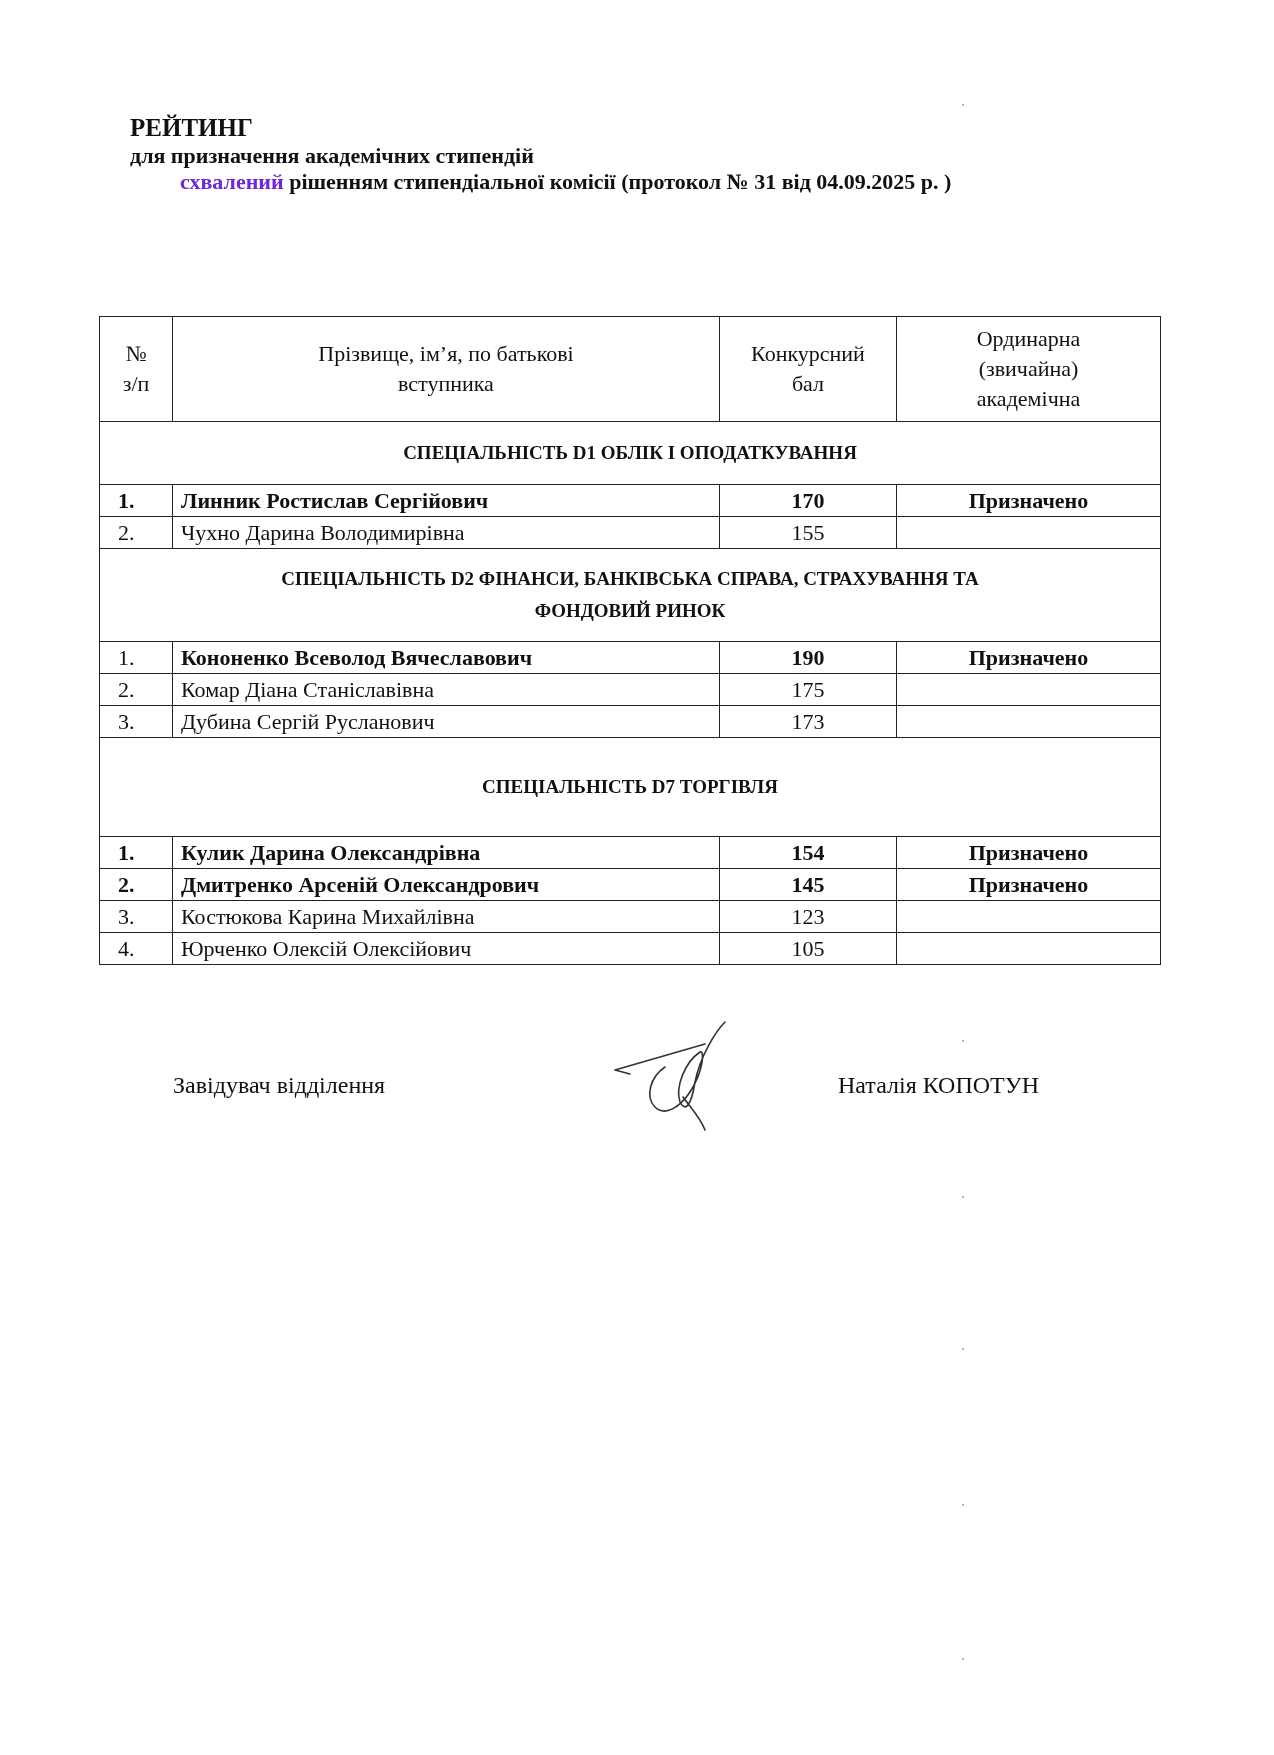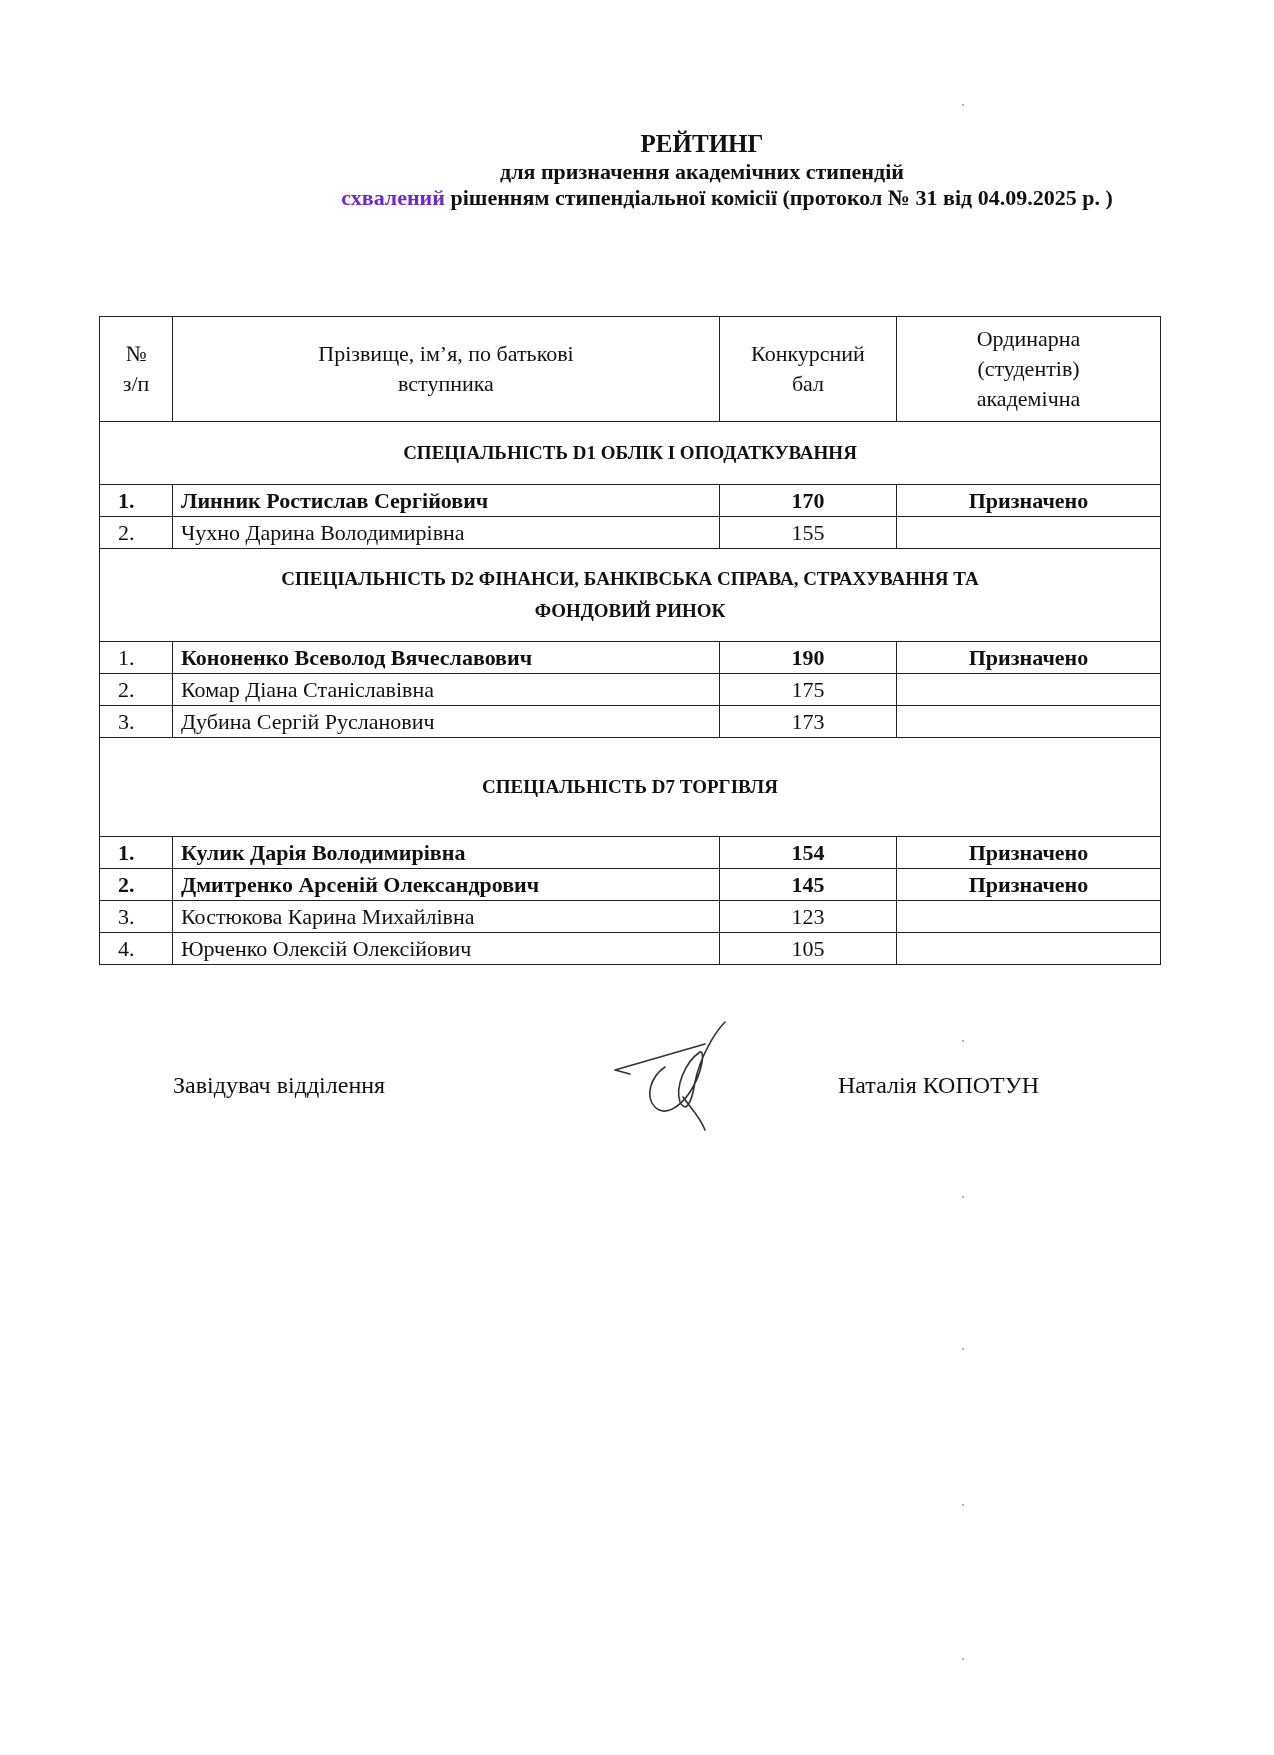--- a/index.html
+++ b/index.html
@@ -1,18 +1,18 @@
 <!DOCTYPE html>
 <html><head>
 <meta charset="utf-8">
 <style>
   html, body { margin: 0; padding: 0; background: #ffffff; }
   body { width: 1274px; height: 1755px; position: relative; overflow: hidden;
          font-family: "Liberation Serif", "DejaVu Serif", serif; color: #111; }
-  .title-block { position: absolute; top: 128px; left: 0; width: 1274px; text-align: center; }
+  .title-block { position: absolute; top: 112px; left: 0; width: 1274px; text-align: left; }
   .title-main { font-weight: bold; font-size: 25px; line-height: 31px; padding-left: 130px; }
   .title-line { font-weight: bold; font-size: 22px; line-height: 26px; }
   .title-line.l1 { padding-left: 130px; }
   .title-line.l2 { padding-left: 130px; }
   .title-line.l3 { padding-left: 180px; }
   .faded { color: #6d28d9; }
   table.rating { position: absolute; left: 99px; top: 316px; width: 1061px;
                  border-collapse: collapse; table-layout: fixed; }
   table.rating td, table.rating th { border: 1px solid #222; padding: 0 8px; font-size: 22px; }
   col.c1 { width: 73px; } col.c2 { width: 547px; } col.c3 { width: 177px; } col.c4 { width: 264px; }
@@ -44,21 +44,21 @@
       <col class="c1">
       <col class="c2">
       <col class="c3">
       <col class="c4">
     </colgroup>
   <thead>
     <tr>
       <th><span>№</span><br><span>з/п</span></th>
       <th><span>Прізвище, ім’я, по батькові</span><br><span>вступника</span></th>
       <th><span>Конкурсний</span><br><span>бал</span></th>
-      <th><span>Ординарна</span><br><span>(студентів)</span><br><span>академічна</span></th>
+      <th><span>Ординарна</span><br><span>(звичайна)</span><br><span>академічна</span></th>
     </tr>
   </thead>
   <tbody>
     <tr class="spec spec1">
       <td colspan="4">СПЕЦІАЛЬНІСТЬ D1 ОБЛІК І ОПОДАТКУВАННЯ</td>
     </tr>
     <tr class="row bold">
       <td class="num">1.</td>
       <td>Линник Ростислав Сергійович</td>
       <td class="score">170</td>
@@ -91,21 +91,21 @@
       <td>Дубина Сергій Русланович</td>
       <td class="score">173</td>
       <td class="status"></td>
     </tr>
 
     <tr class="spec spec3">
       <td colspan="4">СПЕЦІАЛЬНІСТЬ D7 ТОРГІВЛЯ</td>
     </tr>
     <tr class="row bold">
       <td class="num">1.</td>
-      <td>Кулик Дарія Володимирівна</td>
+      <td>Кулик Дарина Олександрівна</td>
       <td class="score">154</td>
       <td class="status">Призначено</td>
     </tr>
     <tr class="row bold">
       <td class="num">2.</td>
       <td>Дмитренко Арсеній Олександрович</td>
       <td class="score">145</td>
       <td class="status">Призначено</td>
     </tr>
     <tr class="row">

